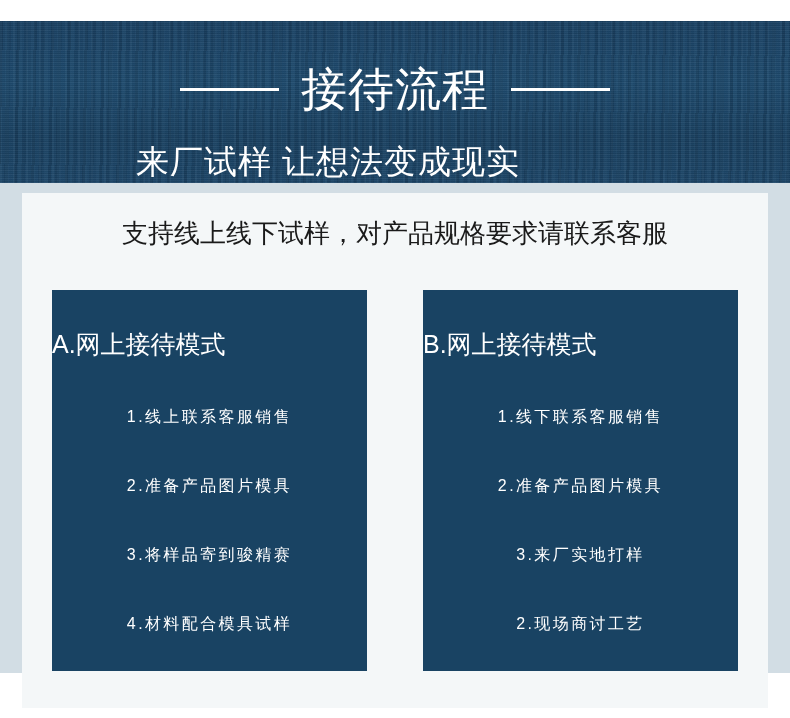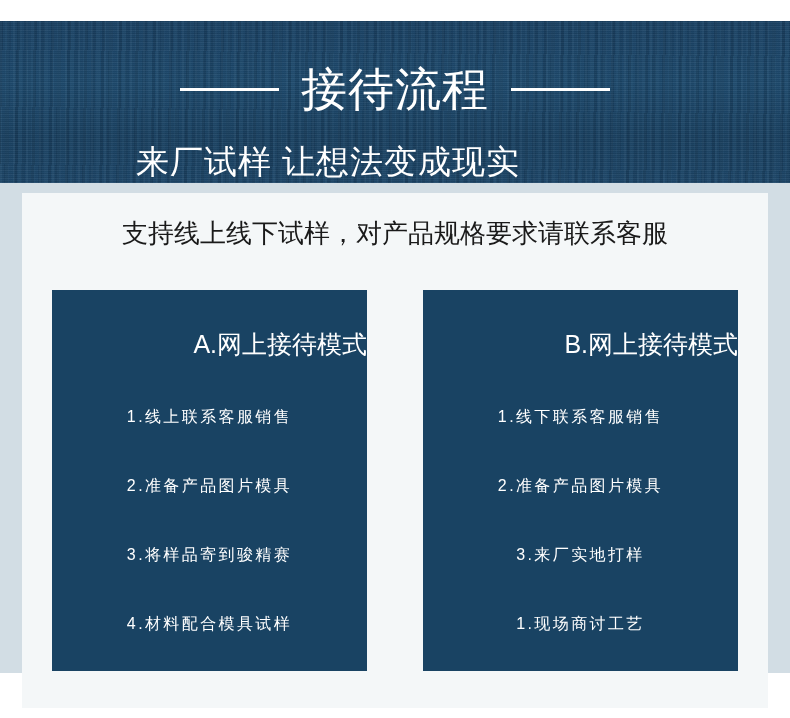--- a/index.html
+++ b/index.html
@@ -168,21 +168,21 @@
     box-sizing: border-box;
     padding: 0;
     position: relative;
   }
 
   .card-title {
     position: absolute;
     left: 0;
     top: 38px;
     width: 100%;
-    text-align: right;
+    text-align: left;
     color: #ffffff;
     font-size: 25px;
     line-height: 32px;
     white-space: nowrap;
     font-weight: 400;
   }
 
   .card-list {
     position: absolute;
     left: 0;
@@ -236,21 +236,21 @@
             <li class="card-item">4.材料配合模具试样</li>
           </ul>
         </div>
 
         <div class="card">
           <div class="card-title">B.网上接待模式</div>
           <ul class="card-list">
             <li class="card-item">1.线下联系客服销售</li>
             <li class="card-item">2.准备产品图片模具</li>
             <li class="card-item">3.来厂实地打样</li>
-            <li class="card-item">1.现场商讨工艺</li>
+            <li class="card-item">2.现场商讨工艺</li>
           </ul>
         </div>
 
       </div>
     </div>
   </div>
 
 </div>
 
 </body></html>

